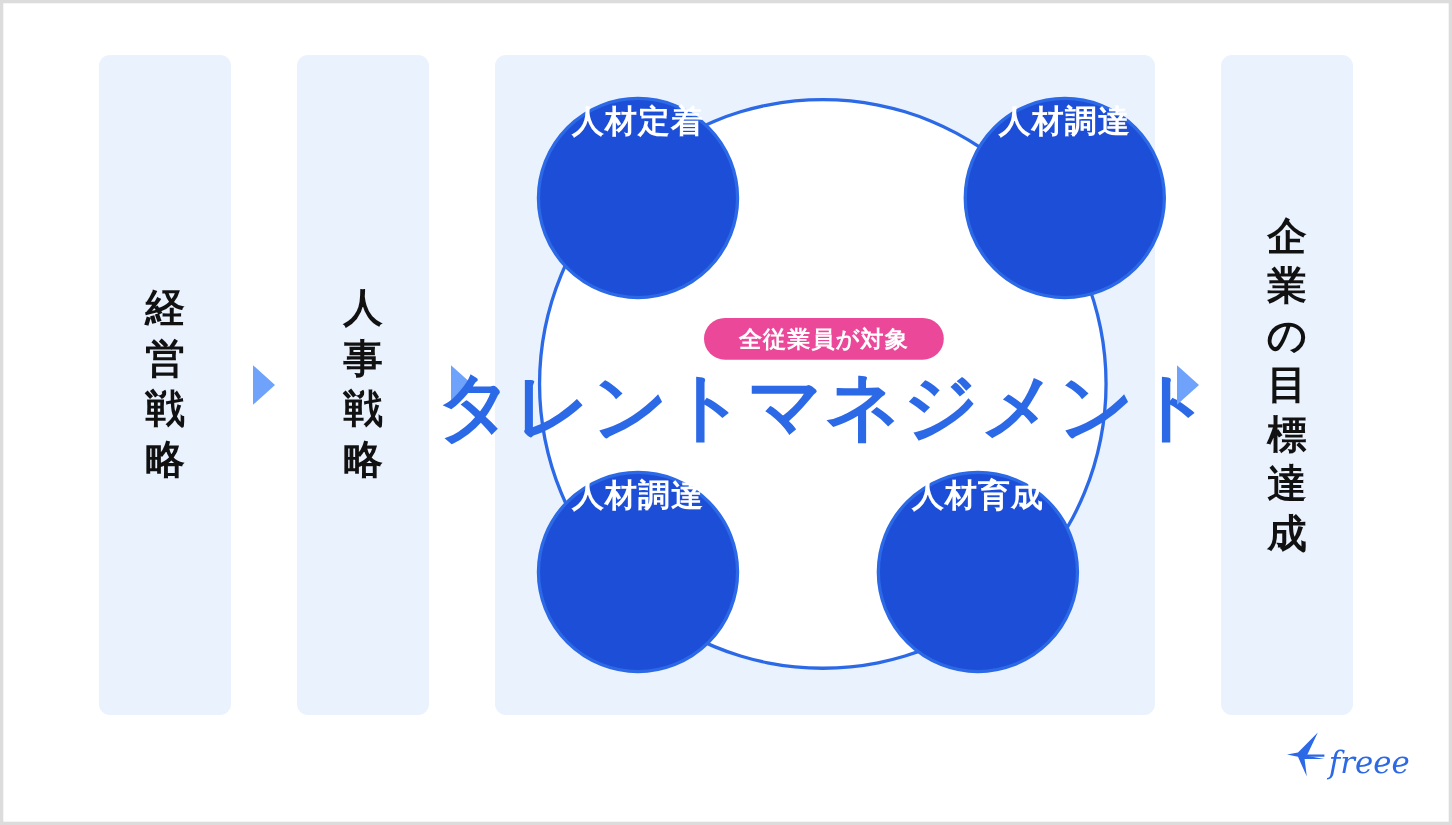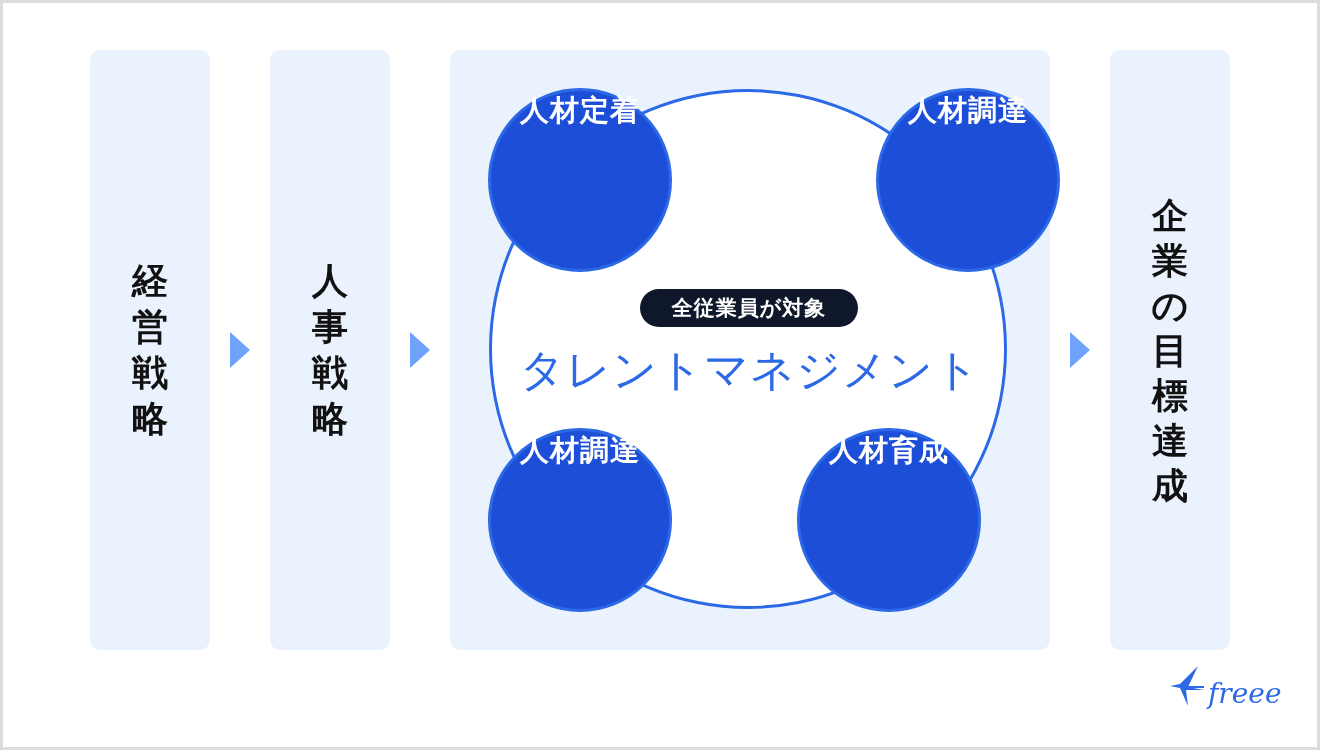--- a/index.html
+++ b/index.html
@@ -11,24 +11,24 @@
     justify-content:center; top:0; bottom:0; font-weight:bold; font-size:36px; color:#111; line-height:46px; }
   .vtext span { display:block; }
   .arrow { position:absolute; width:0; height:0; border-top:18px solid transparent; border-bottom:18px solid transparent;
     border-left:20px solid #6fa2fb; top:332px; }
   .center-panel { position:absolute; left:450px; top:50px; width:600px; height:600px; background:#eaf2fd; border-radius:10px; }
   .big-circle { position:absolute; left:489px; top:89px; width:518px; height:520px; border-radius:50%;
     background:#ffffff; border:3px solid #2c69e6; box-sizing:border-box; }
   .small-circle { position:absolute; width:184px; height:184px; border-radius:50%; background:#1d4ed8;
     border:3px solid #2c69e6; box-sizing:border-box; display:flex; align-items:flex-start; justify-content:center;
     color:#fff; font-weight:bold; font-size:29px; letter-spacing:1px; }
-  .badge { position:absolute; left:640px; top:289px; width:218px; height:38px; border-radius:19px; background:#0f172a;
+  .badge { position:absolute; left:640px; top:289px; width:218px; height:38px; border-radius:19px; background:#ec4899;
     color:#fff; font-weight:bold; font-size:21px; display:flex; align-items:center; justify-content:center; letter-spacing:1px; }
   .title { position:absolute; left:500px; width:500px; top:335px; height:70px; display:flex; align-items:center; justify-content:center;
-    color:#2c69e6; font-weight:normal; font-size:44px; letter-spacing:1px; white-space:nowrap; }
+    color:#2c69e6; font-weight:bold; font-size:68px; letter-spacing:1px; white-space:nowrap; }
   .logo { position:absolute; left:1168px; top:660px; width:120px; height:50px; display:flex; align-items:flex-end; }
   .logo-text { color:#2c69e6; font-family:"DejaVu Serif", serif; font-style:italic; font-size:28px; margin-left:2px; margin-top:-4px; }
 </style>
 </head>
 <body>
 
 <div class="frame"></div>
 
 <div class="col" style="left:90px;width:120px;">
   <div class="vtext">

